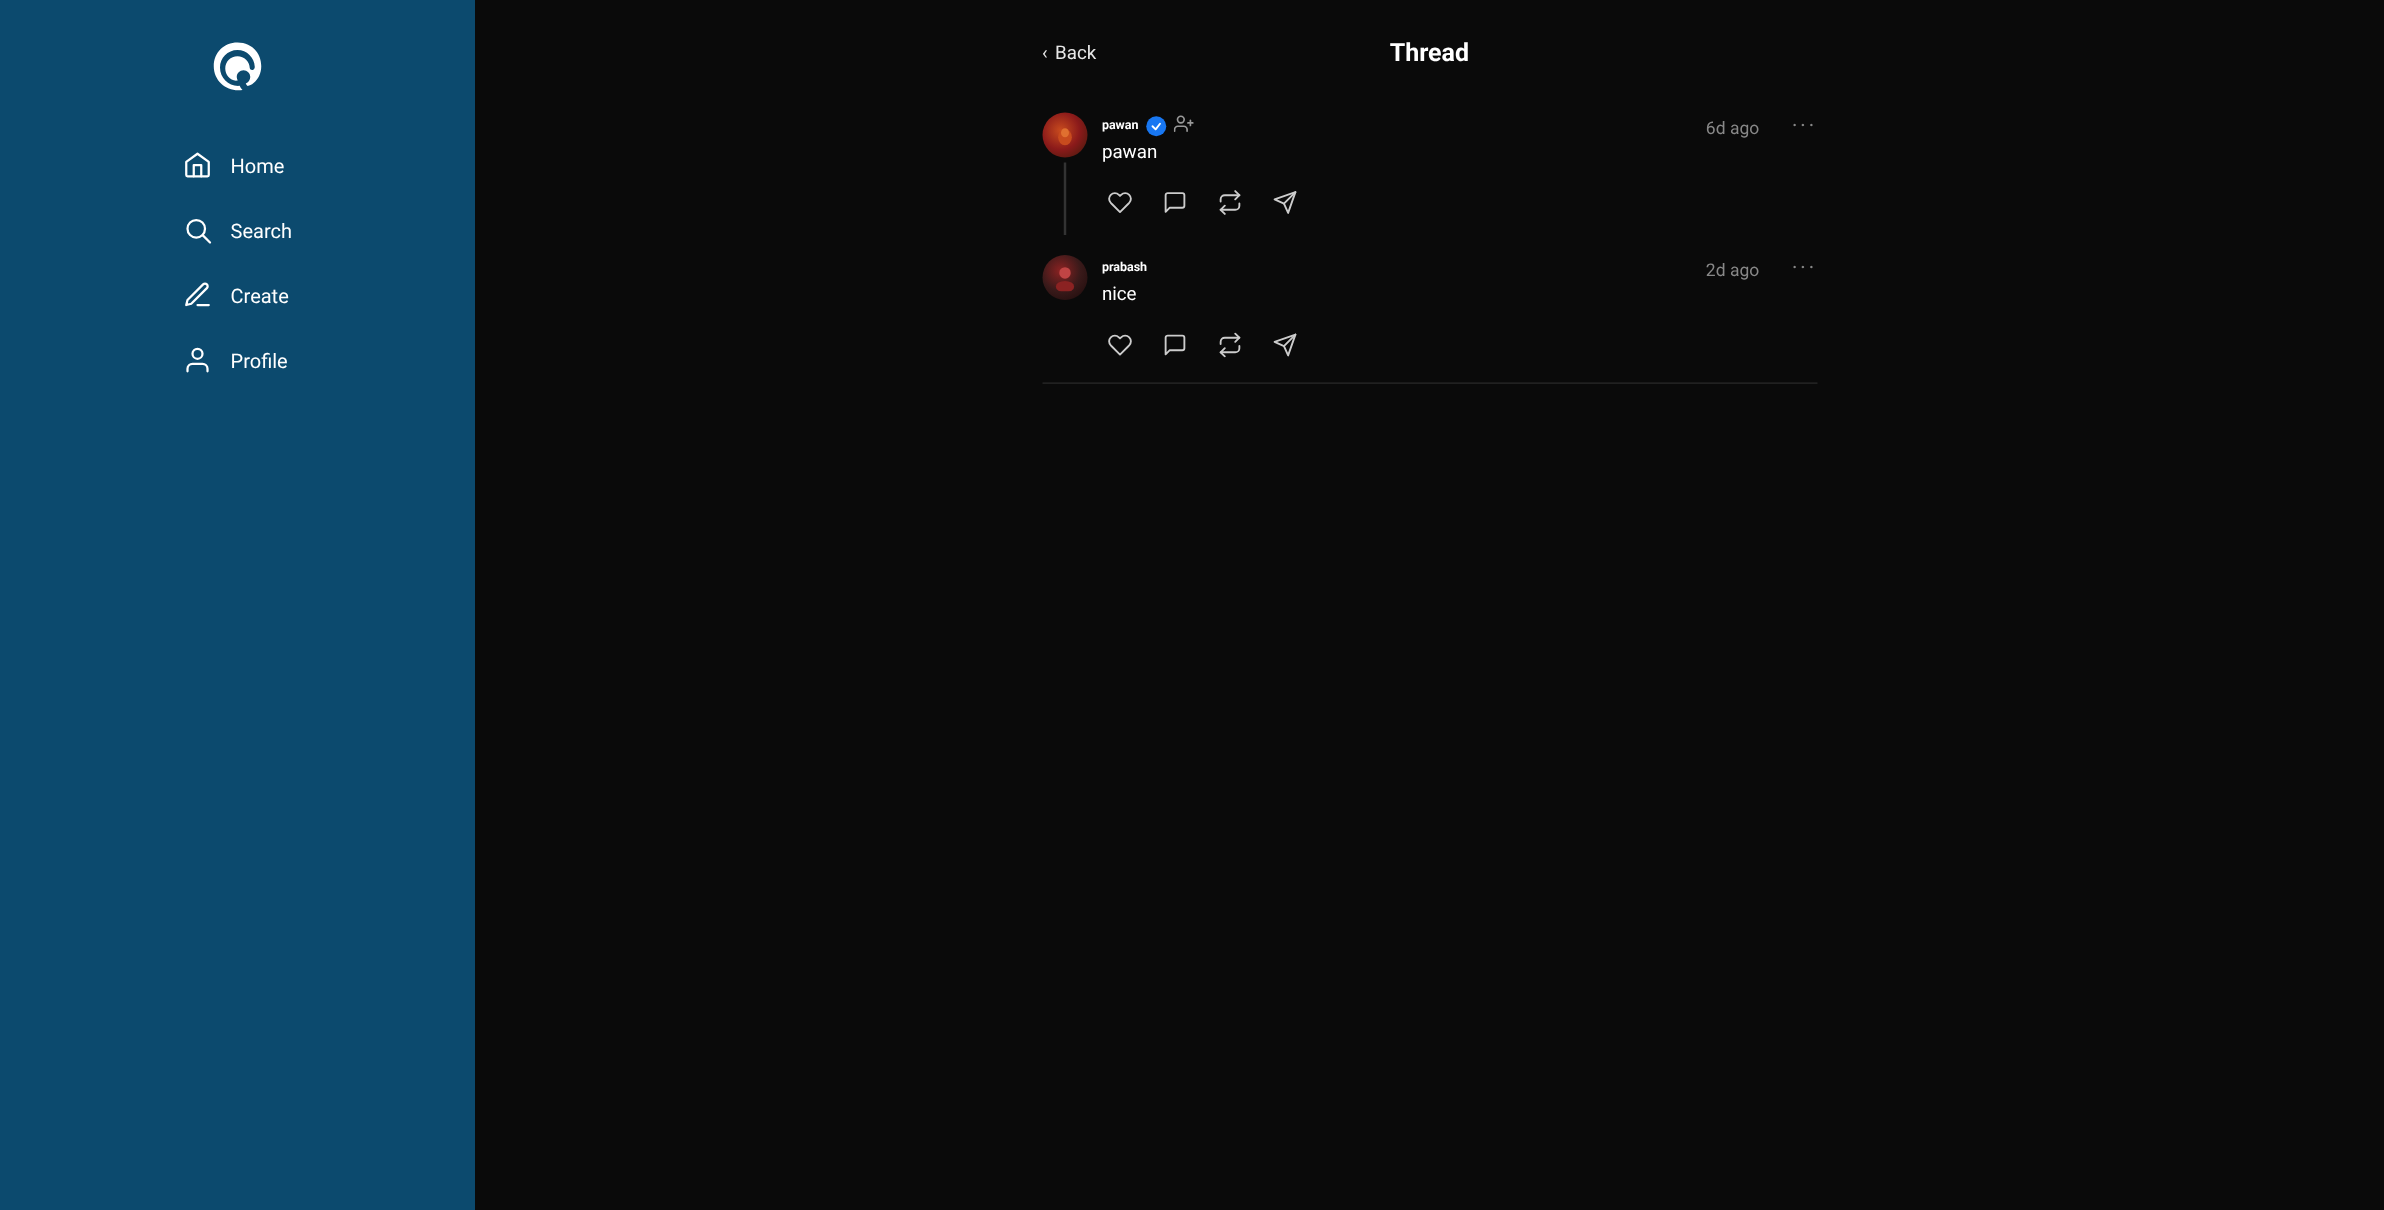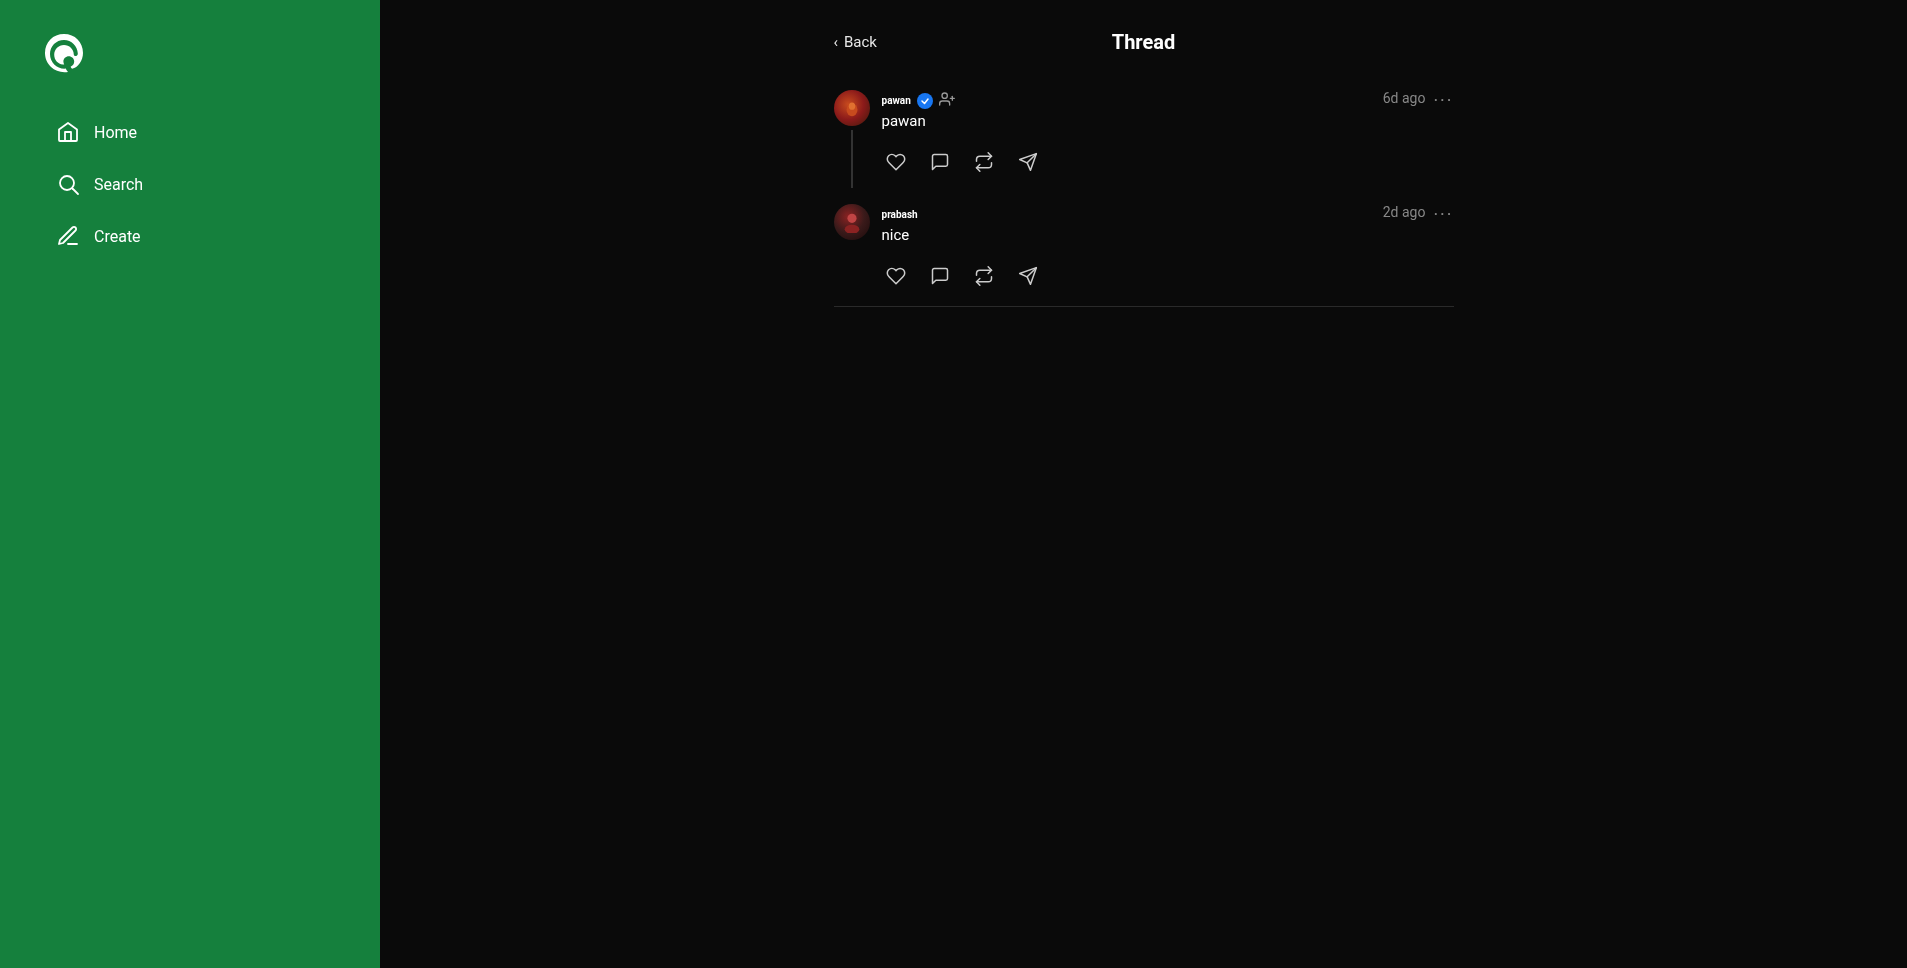--- a/index.html
+++ b/index.html
@@ -21,26 +21,27 @@
     .app-container {
       display: flex;
       width: 100%;
       min-height: 968px;
     }
 
     
     .sidebar {
       width: 380px;
       min-height: 968px;
-      padding: 20px 40px;
+      padding: 20px 19px;
       display: flex;
       flex-direction: column;
       gap: 0;
-      background-color: #15803d;
+      background-color: #0c4a6e;
       flex-shrink: 0;
+      align-items: center;
     }
 
     .logo {
       width: 48px;
       height: 48px;
       margin-bottom: 30px;
       margin-top: 10px;
     }
 
     .nav-item {
@@ -153,22 +154,22 @@
     }
 
     .follow-icon {
       font-size: 16px;
       color: #999;
       cursor: pointer;
     }
 
     .post-meta-right {
       display: flex;
-      align-items: flex-start;
-      gap: 8px;
+      align-items: flex-end;
+      gap: 26px;
       color: #888;
       font-size: 14px;
     }
 
     .more-btn {
       cursor: pointer;
       font-size: 18px;
       color: #888;
       letter-spacing: 2px;
     }
@@ -311,20 +312,29 @@
         <span class="nav-icon">
           <svg width="24" height="24" viewBox="0 0 24 24">
             <path d="M12 20h9"></path>
             <path d="M16.5 3.5a2.121 2.121 0 013 3L7 19l-4 1 1-4L16.5 3.5z"></path>
           </svg>
         </span>
         <span>Create</span>
       </div>
 
 
+      <div class="nav-item">
+        <span class="nav-icon">
+          <svg width="24" height="24" viewBox="0 0 24 24">
+            <path d="M20 21v-2a4 4 0 00-4-4H8a4 4 0 00-4 4v2"></path>
+            <circle cx="12" cy="7" r="4"></circle>
+          </svg>
+        </span>
+        <span>Profile</span>
+      </div>
     </nav>
   </div>
 
   <div class="main-content">
     <div class="thread-container">
 
       <div class="thread-header">
         <div class="back-btn">
           <span>‹</span>
           <span>Back</span>

